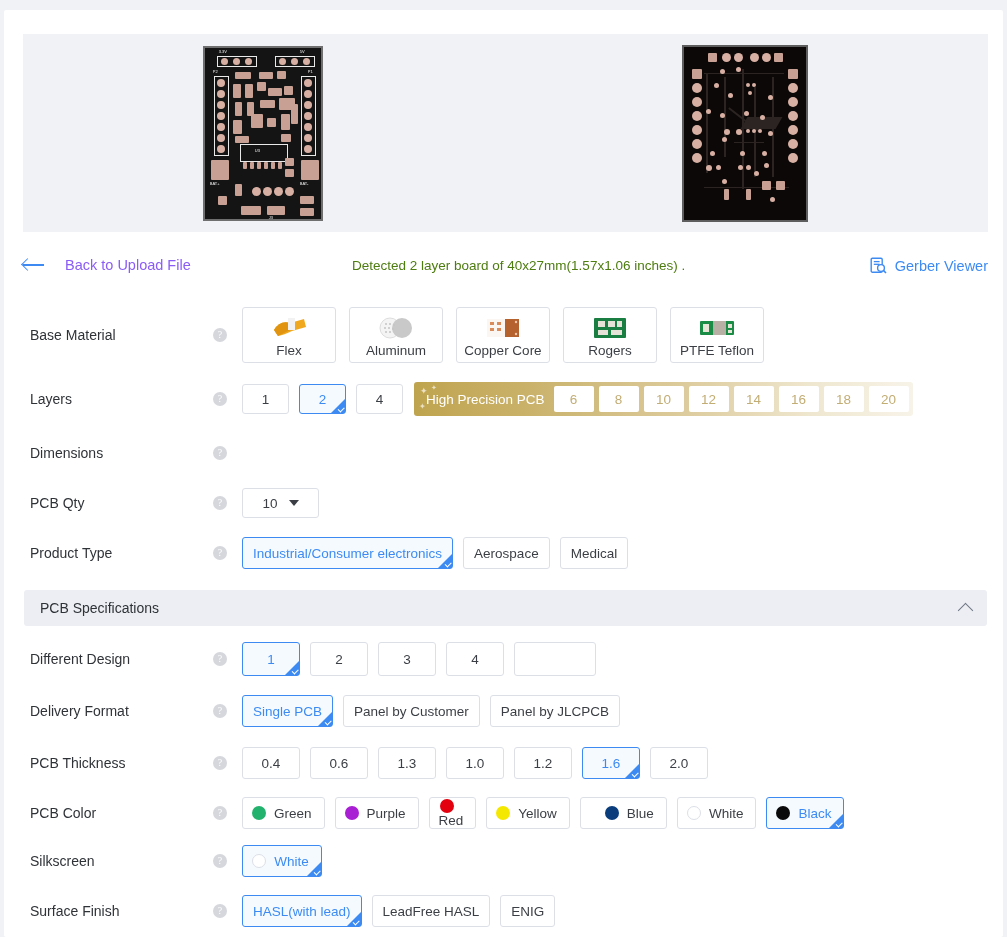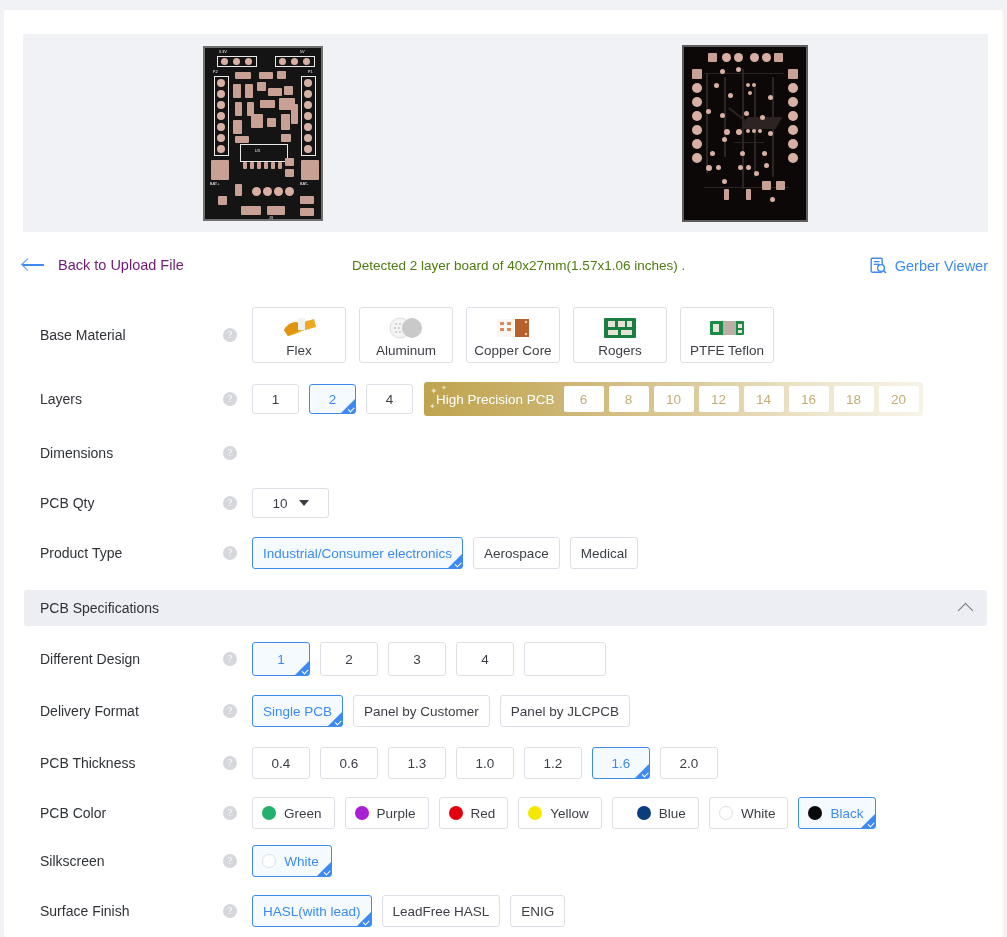--- a/index.html
+++ b/index.html
@@ -55,22 +55,22 @@
   }
   .trace { position: absolute; background: #2b2422; }
 
   
   .subhead {
     position: absolute; left: 19px; top: 243px;
     width: 965px; height: 34px;
   }
   .back-link {
     position: absolute; left: 0; top: 4px;
-    display: flex; align-items: center; gap: 13px;
-    color: #701a75; font-size: 14.5px; cursor: pointer;
+    display: flex; align-items: center; gap: 20px;
+    color: #8b5cf6; font-size: 14.5px; cursor: pointer;
   }
   .arrow-left { width: 22px; height: 14px; position: relative; }
   .arrow-left::before {
     content: ""; position: absolute; left: 0; top: 6px;
     width: 21px; height: 1.6px; background: #3d8bf2;
   }
   .arrow-left::after {
     content: ""; position: absolute; left: 0px; top: 2.3px;
     width: 8px; height: 8px;
     border-left: 1.6px solid #3d8bf2;
@@ -82,21 +82,21 @@
     color: #4d7c0f; font-size: 13.5px;
   }
   .gerber {
     position: absolute; right: 0; top: 4px;
     display: flex; align-items: center; gap: 8px;
     color: #3d8bf2; font-size: 14.5px; cursor: pointer;
   }
 
   
   .row {
-    position: absolute; left: 16px;
+    position: absolute; left: 6px;
     width: 905px; height: 52px;
     display: flex; align-items: center;
   }
   .row-label {
     position: absolute; left: 20px;
     color: #2f3338; font-size: 14px;
   }
   .help {
     position: absolute; left: 203px;
     width: 14px; height: 14px; border-radius: 50%;
@@ -664,21 +664,21 @@
     <div class="help">?</div>
     <div class="opts">
       <div class="opt opt-color" style="height:32px;">
         <span class="sw" style="background:#23b26d"></span>
         <span>Green</span>
       </div>
       <div class="opt opt-color" style="height:32px;">
         <span class="sw" style="background:#a81fd4"></span>
         <span>Purple</span>
       </div>
-      <div class="opt opt-color" style="height:32px;">
+      <div class="opt opt-color" style="height:32px;flex-direction:column;">
         <span class="sw" style="background:#e3000f"></span>
         <span>Red</span>
       </div>
       <div class="opt opt-color" style="height:32px;">
         <span class="sw" style="background:#f5e800"></span>
         <span>Yellow</span>
       </div>
       <div class="opt opt-color" style="height:32px;padding-left:24px;">
         <span class="sw" style="background:#0a3d7c"></span>
         <span>Blue</span>

